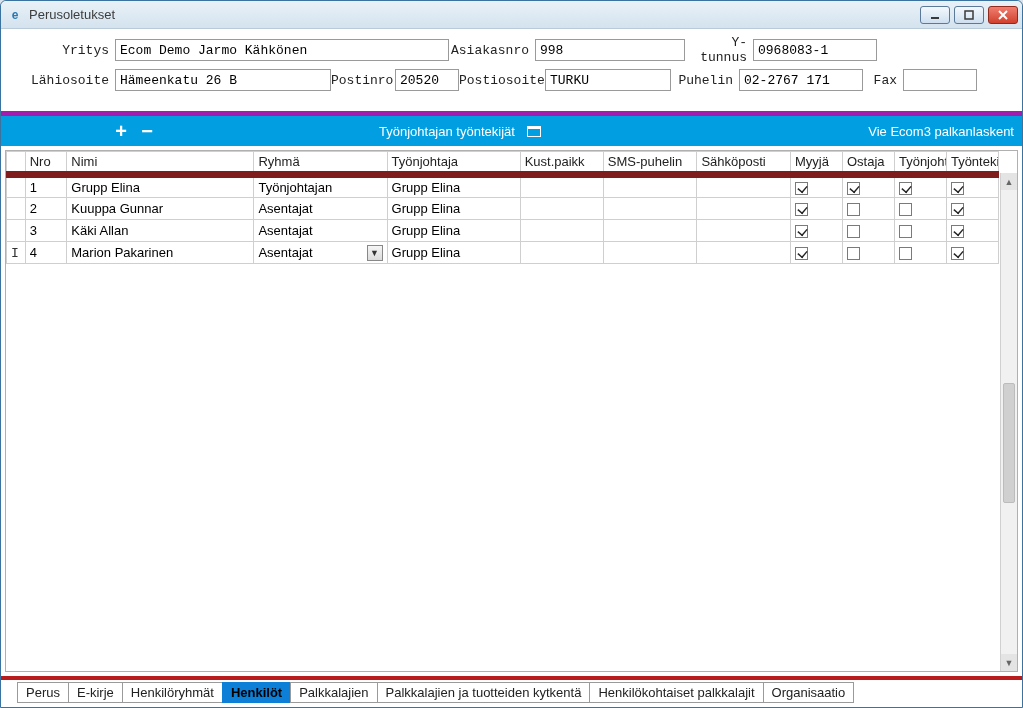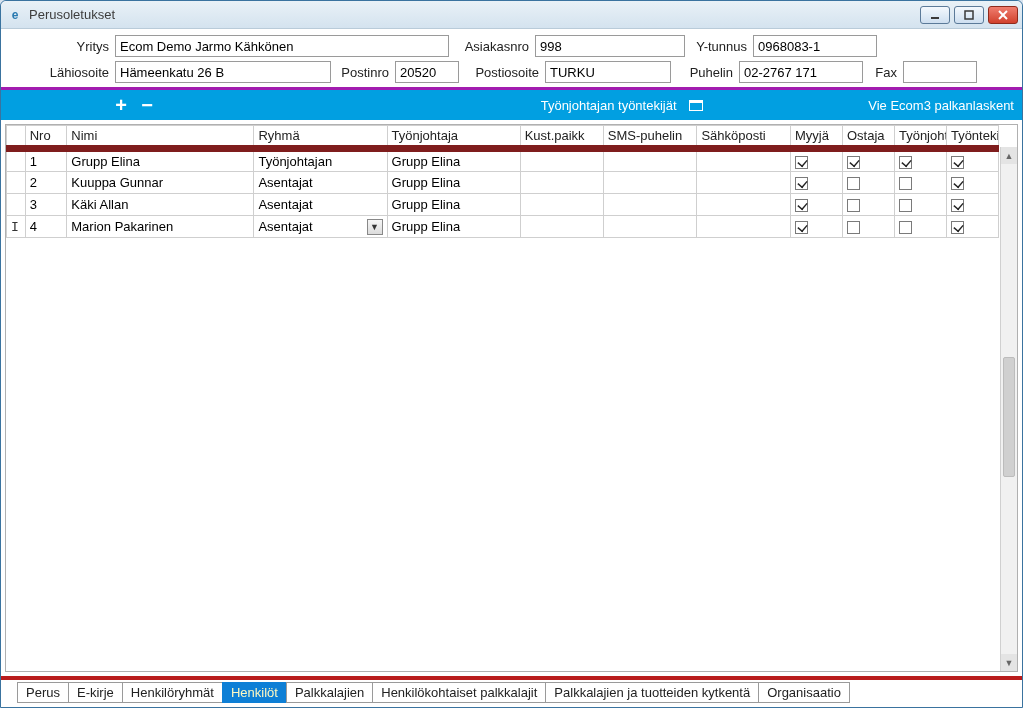--- a/index.html
+++ b/index.html
@@ -53,22 +53,23 @@
   }
   .win-btn.close {
     background: linear-gradient(to bottom, #f07e6f, #d1412d);
     border-color: #8f2a1c;
     color: #fff;
   }
   .win-btn svg { display:block; }
 
   .form-area {
     background: #ffffff;
-    padding: 6px 8px 0 8px;
-    border-bottom: 3px solid #a21caf;
+    padding: 6px 8px 16px 8px;
+    border-bottom: 5px solid #a21caf;
+    font-family: Liberation Mono, monospace;
   }
   .form-row { display:flex; align-items:center; margin-bottom:4px; }
   .lbl { text-align:right; padding-right:6px; color:#222; }
   .inp {
     border:1px solid #9a9a9a;
     height:22px;
     padding:0 4px;
     font-family:inherit;
     font-size:13px;
     background:#fff;
@@ -85,21 +86,21 @@
   .toolbar {
     background: #019fe1;
     color: #fff;
     height: 30px;
     display:flex;
     align-items:center;
     padding: 0 8px;
     font-size: 13px;
   }
   .toolbar .left-tools { width:250px; display:flex; justify-content:center; gap:4px; align-items:center;}
-  .toolbar .center-tools { flex:1; display:flex; justify-content:center; padding-left:120px; gap:18px; align-items:center;}
+  .toolbar .center-tools { flex:1; display:flex; justify-content:flex-start; padding-left:120px; gap:18px; align-items:center;}
   .toolbar .right-link { cursor:pointer; white-space:nowrap; }
   .tool-btn {
     width:22px; height:22px;
     display:flex; align-items:center; justify-content:center;
     cursor:pointer;
     font-size:20px;
     font-weight:bold;
     color:#fff;
   }
   .tool-label { display:flex; align-items:center; gap:8px; }
@@ -227,22 +228,23 @@
     padding: 2px 8px;
     background: #fff;
     margin-right:-1px;
     cursor:pointer;
     white-space:nowrap;
     font-size:13px;
     color:#222;
   }
   .tab.active {
     background: #0d7fd6;
-    color:#fef9c3;
+    color:#000000;
     border-color:#0d7fd6;
+    font-weight:bold;
   }
 </style>
 </head>
 <body>
 
 <div class="window">
 
   <div class="titlebar">
     <div class="app-icon">e</div>
     <div class="title">Perusoletukset</div>
@@ -410,18 +412,18 @@
       </div>
     </div>
   </div>
 
   <div class="tabs" id="tabs">
       <div class="tab">Perus</div>
       <div class="tab">E-kirje</div>
       <div class="tab">Henkilöryhmät</div>
       <div class="tab active">Henkilöt</div>
       <div class="tab">Palkkalajien</div>
+      <div class="tab">Palkkalajien ja tuotteiden kytkentä</div>
       <div class="tab">Henkilökohtaiset palkkalajit</div>
-      <div class="tab">Palkkalajien ja tuotteiden kytkentä</div>
       <div class="tab">Organisaatio</div>
     </div>
 
 </div>
 
 </body></html>

